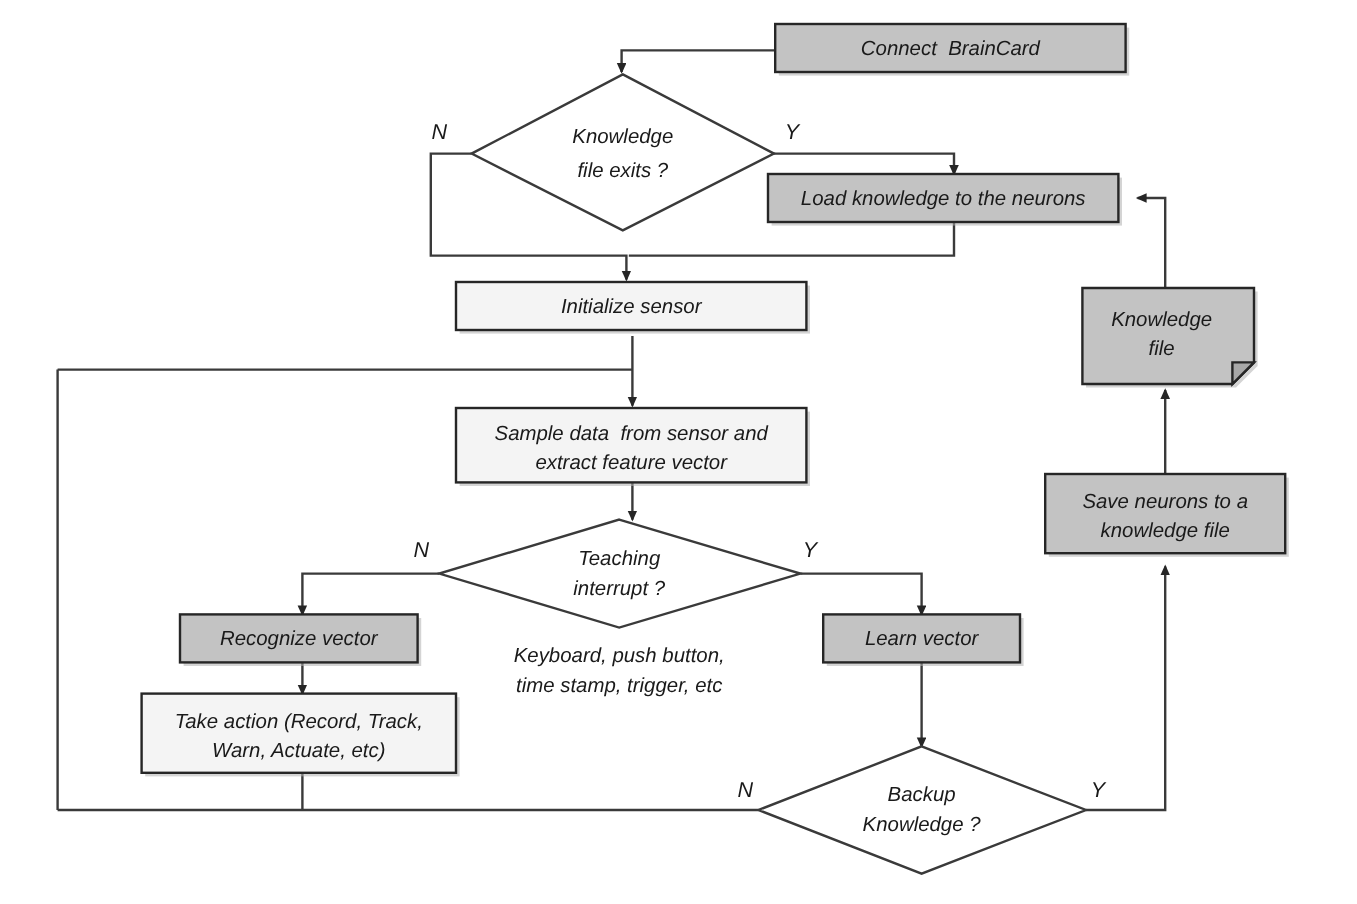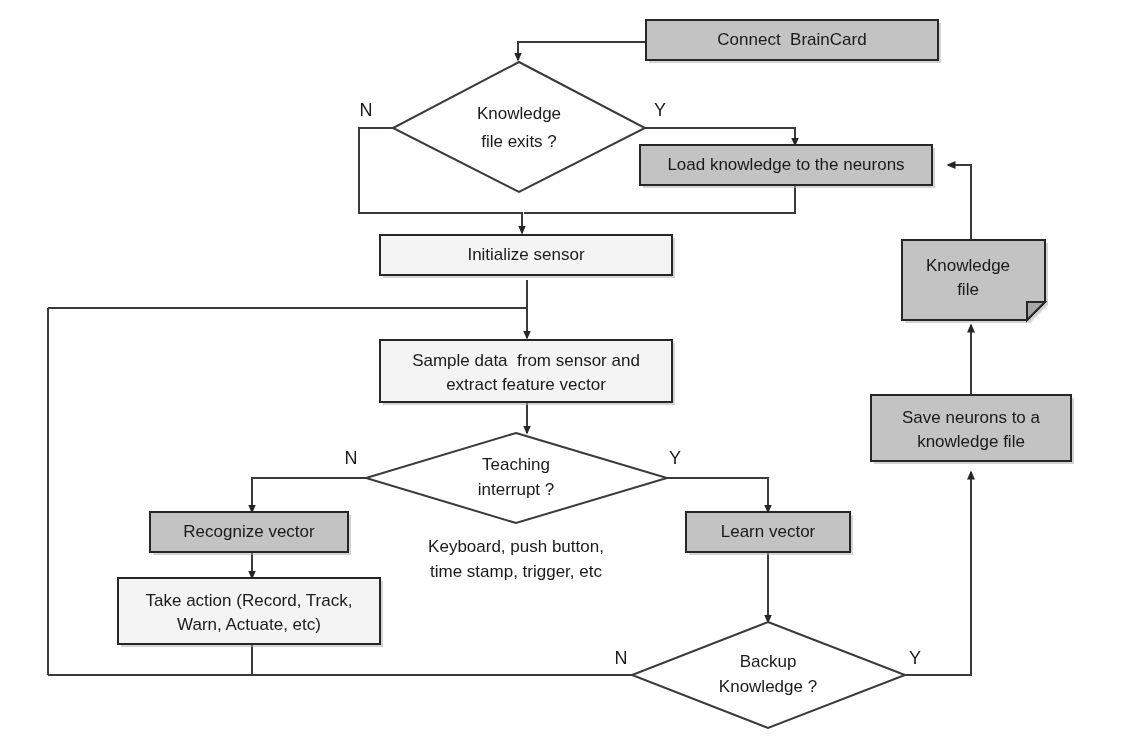--- a/index.html
+++ b/index.html
@@ -10,20 +10,21 @@
   }
   body {
     font-family: "Liberation Sans", sans-serif;
   }
   #flow-root {
     position: relative;
     width: 1131px;
     height: 753px;
     background: #ffffff;
     overflow: hidden;
+    font-style: italic;
   }
   svg#flow-svg {
     display: block;
     width: 1131px;
     height: 753px;
   }
   .node-text {
     font-family: "Liberation Sans", sans-serif;
     font-size: 17px;
     fill: #1a1a1a;

